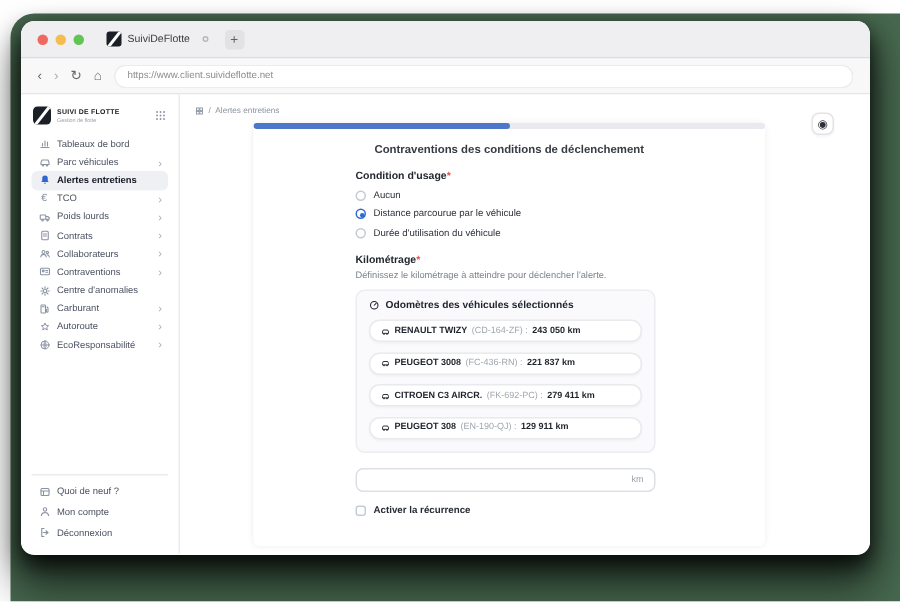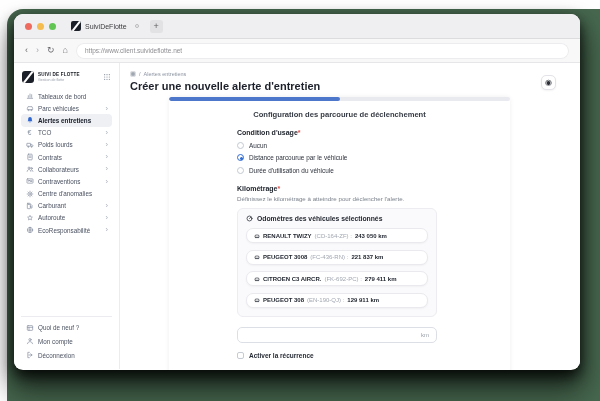--- a/index.html
+++ b/index.html
@@ -313,30 +313,29 @@
             <svg width="6" height="6" viewBox="0 0 24 24" fill="none" stroke="currentColor" stroke-width="2.4">
               <rect x="4" y="4" width="7" height="7"></rect>
               <rect x="13" y="4" width="7" height="7"></rect>
               <rect x="4" y="13" width="7" height="7"></rect>
               <rect x="13" y="13" width="7" height="7"></rect>
             </svg>
           </span>
         <span>/</span>
         <span>Alertes entretiens</span>
       </div>
-      <div class="page-title">Créer une nouvelle alerte d'entretien</div>
       <div class="help-btn">
         <span>◉</span>
       </div>
 
       <div class="card">
         <div class="progress">
             <div class="fill"></div>
           </div>
-        <div class="card-title">Configuration des parcourue de déclenchement</div>
+        <div class="card-title">Contraventions des conditions de déclenchement</div>
 
         <div class="form">
           <div class="flabel">
             <span>Condition d'usage</span><span class="req">*</span>
           </div>
           <div class="radio-row">
             <span class="radio"></span>
             <span class="radio-label">Aucun</span>
           </div>
           <div class="radio-row">

